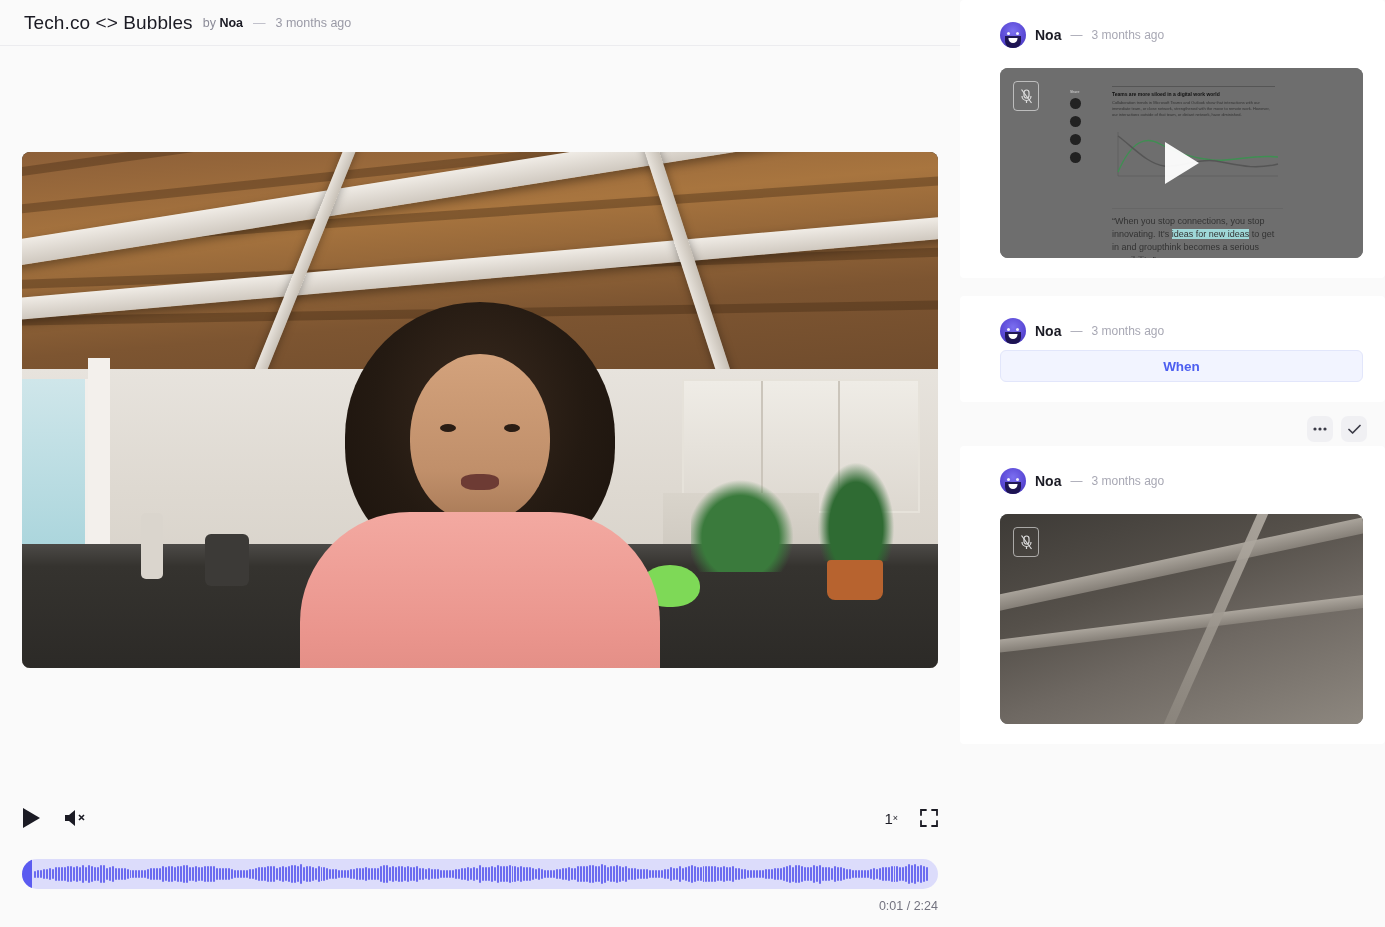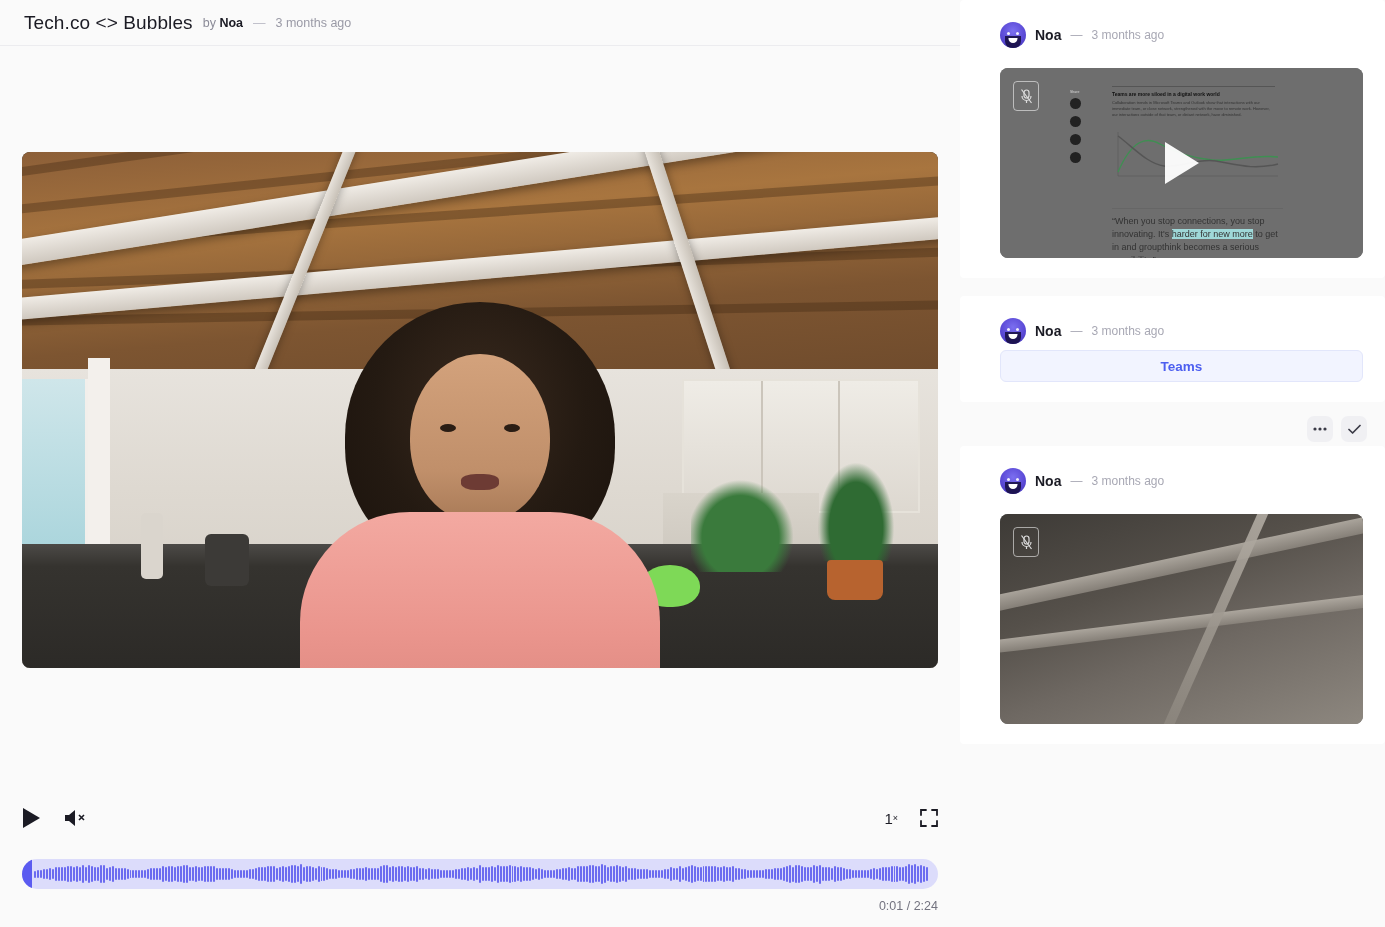--- a/index.html
+++ b/index.html
@@ -672,21 +672,21 @@
             </div>
             <div class="art-chart">
               <svg viewBox="0 0 168 58" preserveAspectRatio="none">
                 <line x1="6" y1="2" x2="6" y2="46" stroke="#555" stroke-width=".5"></line>
                 <line x1="6" y1="46" x2="166" y2="46" stroke="#555" stroke-width=".5"></line>
                 <path d="M6 42 C20 10, 34 6, 48 14 C64 23, 80 28, 100 30 C120 32, 140 24, 166 27" fill="none" stroke="#3f8f52" stroke-width="1.4"></path>
                 <path d="M6 6 C22 18, 36 34, 52 36 C70 38, 84 28, 104 31 C126 35, 142 40, 166 34" fill="none" stroke="#555" stroke-width="1.4"></path>
               </svg>
             </div>
             <div class="art-side"></div>
-            <div class="art-quote"><span>“When you stop connections, you stop innovating. It's </span><span class="hl">harder for new more</span><span> to get in and groupthink becomes a serious possibility.”</span></div>
+            <div class="art-quote"><span>“When you stop connections, you stop innovating. It's </span><span class="hl">ideas for new ideas</span><span> to get in and groupthink becomes a serious possibility.”</span></div>
           </div>
           <div class="mic-badge">
             <svg width="13" height="17" viewBox="0 0 13 17">
               <rect x="4" y="2" width="5" height="8" rx="2.5" fill="none" stroke="#ddd" stroke-width="1.2"></rect>
               <path d="M2 8 a4.5 4.5 0 0 0 9 0" fill="none" stroke="#ddd" stroke-width="1.2"></path>
               <line x1="6.5" y1="12.5" x2="6.5" y2="15" stroke="#ddd" stroke-width="1.2"></line>
               <line x1="1.5" y1="1.5" x2="11.5" y2="15" stroke="#ddd" stroke-width="1.2"></line>
             </svg>
           </div>
           <div class="play-overlay"></div>
@@ -698,21 +698,21 @@
           <div class="avatar">
             <div class="av-face"></div>
               <div class="av-eye l"></div>
               <div class="av-eye r"></div>
               <div class="av-smile"></div>
           </div>
           <span class="c-name">Noa</span>
           <span class="c-meta">—</span>
           <span class="c-meta">3 months ago</span>
         </div>
-        <button class="reply-btn">Teams</button>
+        <button class="reply-btn">When</button>
       </div>
 
       <div class="card" style="margin-top:44px">
         <div class="card-actions">
           <button class="act-btn">
             <svg width="14" height="4" viewBox="0 0 14 4">
               <circle cx="2" cy="2" r="1.6" fill="#3a3a46"></circle>
               <circle cx="7" cy="2" r="1.6" fill="#3a3a46"></circle>
               <circle cx="12" cy="2" r="1.6" fill="#3a3a46"></circle>
             </svg>

